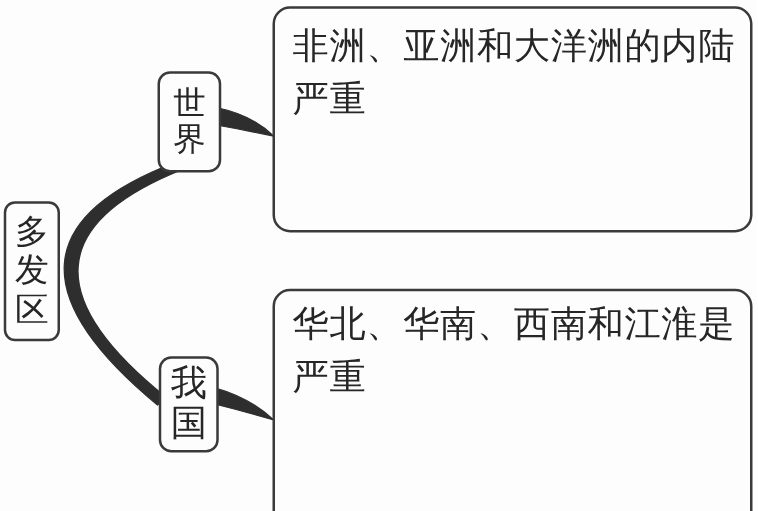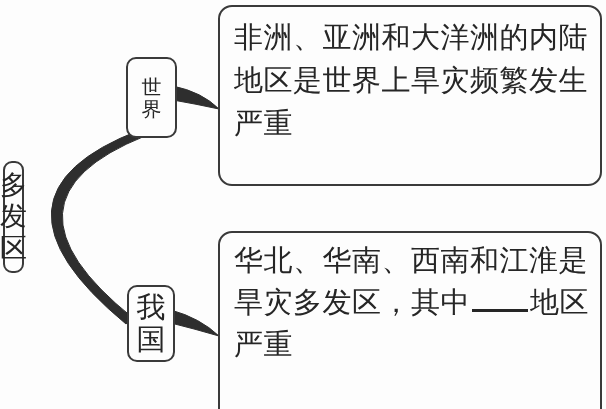--- a/index.html
+++ b/index.html
@@ -35,24 +35,24 @@
     justify-content: center;
   }
   .vlabel {
     display: block;
     width: 1em;
     word-break: break-all;
     text-align: center;
     line-height: 1.1;
     font-weight: 400;
   }
-  .node-root { left: 3px; top: 161px; width: 21px; height: 112px; border-radius: 9px; }
+  .node-root { left: 3px; top: 161px; width: 45px; height: 112px; border-radius: 9px; }
   .node-root .vlabel { font-size: 27px; line-height: 1.16; }
   .node-world { left: 126px; top: 57px; width: 51px; height: 81px; }
-  .node-world .vlabel { font-size: 20px; }
+  .node-world .vlabel { font-size: 26px; }
   .node-china { left: 127px; top: 285px; width: 48px; height: 77px; }
   .node-china .vlabel { font-size: 29px; text-align: right; }
 
   .textbox {
     position: absolute;
     box-sizing: border-box;
     border: 2.5px solid #3a3a3a;
     border-radius: 14px;
     background: #fdfdfd;
     left: 218px;
@@ -91,23 +91,21 @@
   <div class="node node-world">
     <span class="vlabel">世界</span>
   </div>
 
   <div class="node node-china">
     <span class="vlabel">我国</span>
   </div>
 
   <div class="textbox textbox-world">
     <span class="tline">非洲、亚洲和大洋洲的内陆</span>
-    <span class="tline">地区是世界上旱灾频繁发生</span>
     <span class="tline">严重</span>
   </div>
 
   <div class="textbox textbox-china">
     <span class="tline">华北、华南、西南和江淮是</span>
-    <span class="tline"><span>旱灾多发区，其中</span><span class="blank blank-china"></span><span>地区</span></span>
     <span class="tline">严重</span>
   </div>
 
 </div>
 
 </body></html>

